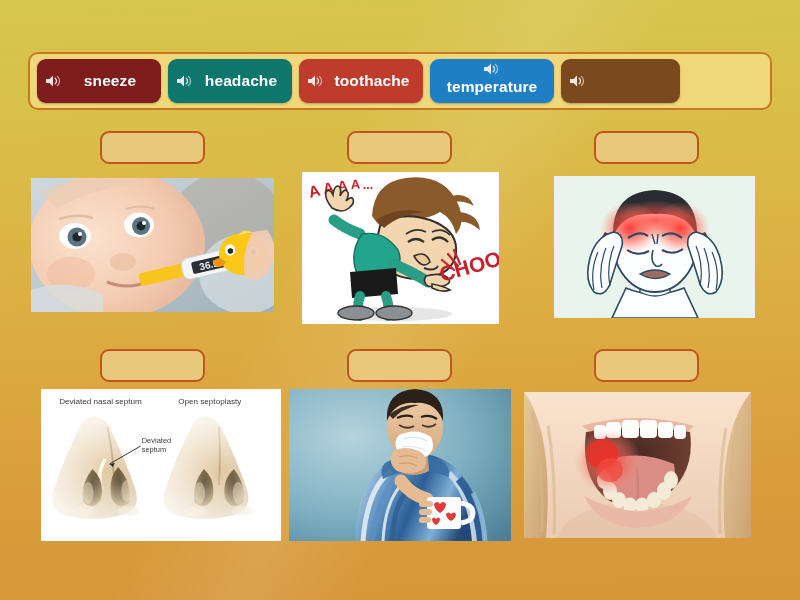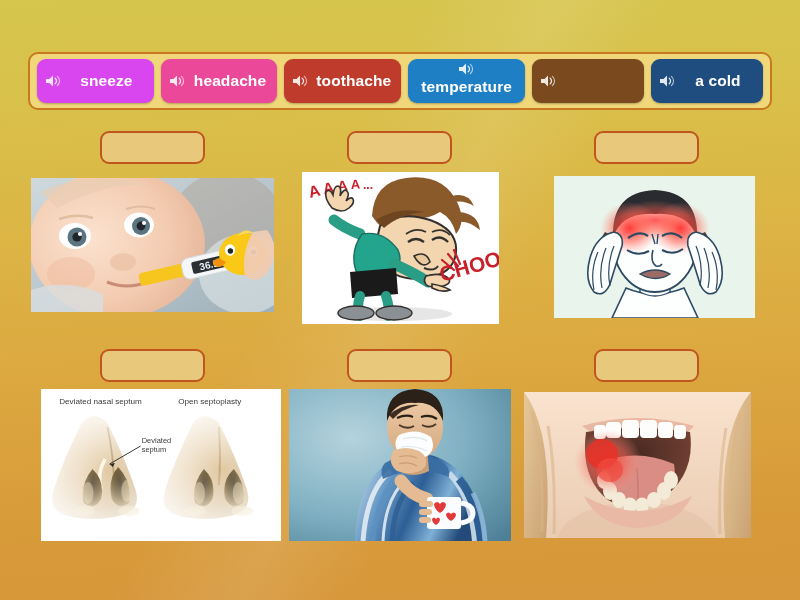--- a/index.html
+++ b/index.html
@@ -68,22 +68,22 @@
     flex: 1 1 auto;
     text-align: center;
     font-size: 15.5px;
     font-weight: 700;
     line-height: 1.05;
     letter-spacing: 0.1px;
     padding: 0 4px;
     white-space: pre-line;
   }
 
-  .wc0 { background: #d946ef; width: 124px; }
-  .wc1 { background: #ec4899; width: 124px; }
+  .wc0 { background: #7f1d1d; width: 124px; }
+  .wc1 { background: #0f766e; width: 124px; }
   .wc2 { background: #bf3b2b; width: 124px; }
   .wc3 { background: #1f7fc4; width: 124px; flex-direction: column; }
   .wc4 { background: #7a4a1e; width: 119px; }
   .wc5 { background: #1f4d80; width: 119px; }
 
   
   .dropzone {
     position: absolute;
     width: 105px;
     height: 33px;
@@ -168,30 +168,20 @@
   <div class="word-card wc4">
     <span class="spk">
       <svg viewBox="0 0 20 20">
           <path d="M3 8 L6.5 8 L10 4.5 L10 15.5 L6.5 12 L3 12 Z" fill="#fff"></path>
           <path d="M12.2 7.2 A3.6 3.6 0 0 1 12.2 12.8" stroke="#fff" stroke-width="1.3" fill="none" stroke-linecap="round"></path>
           <path d="M14.4 5.4 A6 6 0 0 1 14.4 14.6" stroke="#fff" stroke-width="1.1" fill="none" stroke-linecap="round" opacity="0.75"></path>
         </svg>
     </span>
   </div>
 
-  <div class="word-card wc5">
-    <span class="spk">
-      <svg viewBox="0 0 20 20">
-          <path d="M3 8 L6.5 8 L10 4.5 L10 15.5 L6.5 12 L3 12 Z" fill="#fff"></path>
-          <path d="M12.2 7.2 A3.6 3.6 0 0 1 12.2 12.8" stroke="#fff" stroke-width="1.3" fill="none" stroke-linecap="round"></path>
-          <path d="M14.4 5.4 A6 6 0 0 1 14.4 14.6" stroke="#fff" stroke-width="1.1" fill="none" stroke-linecap="round" opacity="0.75"></path>
-        </svg>
-    </span>
-    <span class="wlabel">a cold</span>
-  </div>
 </div>
 
 <div class="dropzone dz0"></div>
 <div class="dropzone dz1"></div>
 <div class="dropzone dz2"></div>
 
 <div class="tile t0">
   <svg viewBox="0 0 243 134" preserveAspectRatio="none">
     <defs>
       <radialGradient id="skinB" cx="35%" cy="45%" r="75%">

